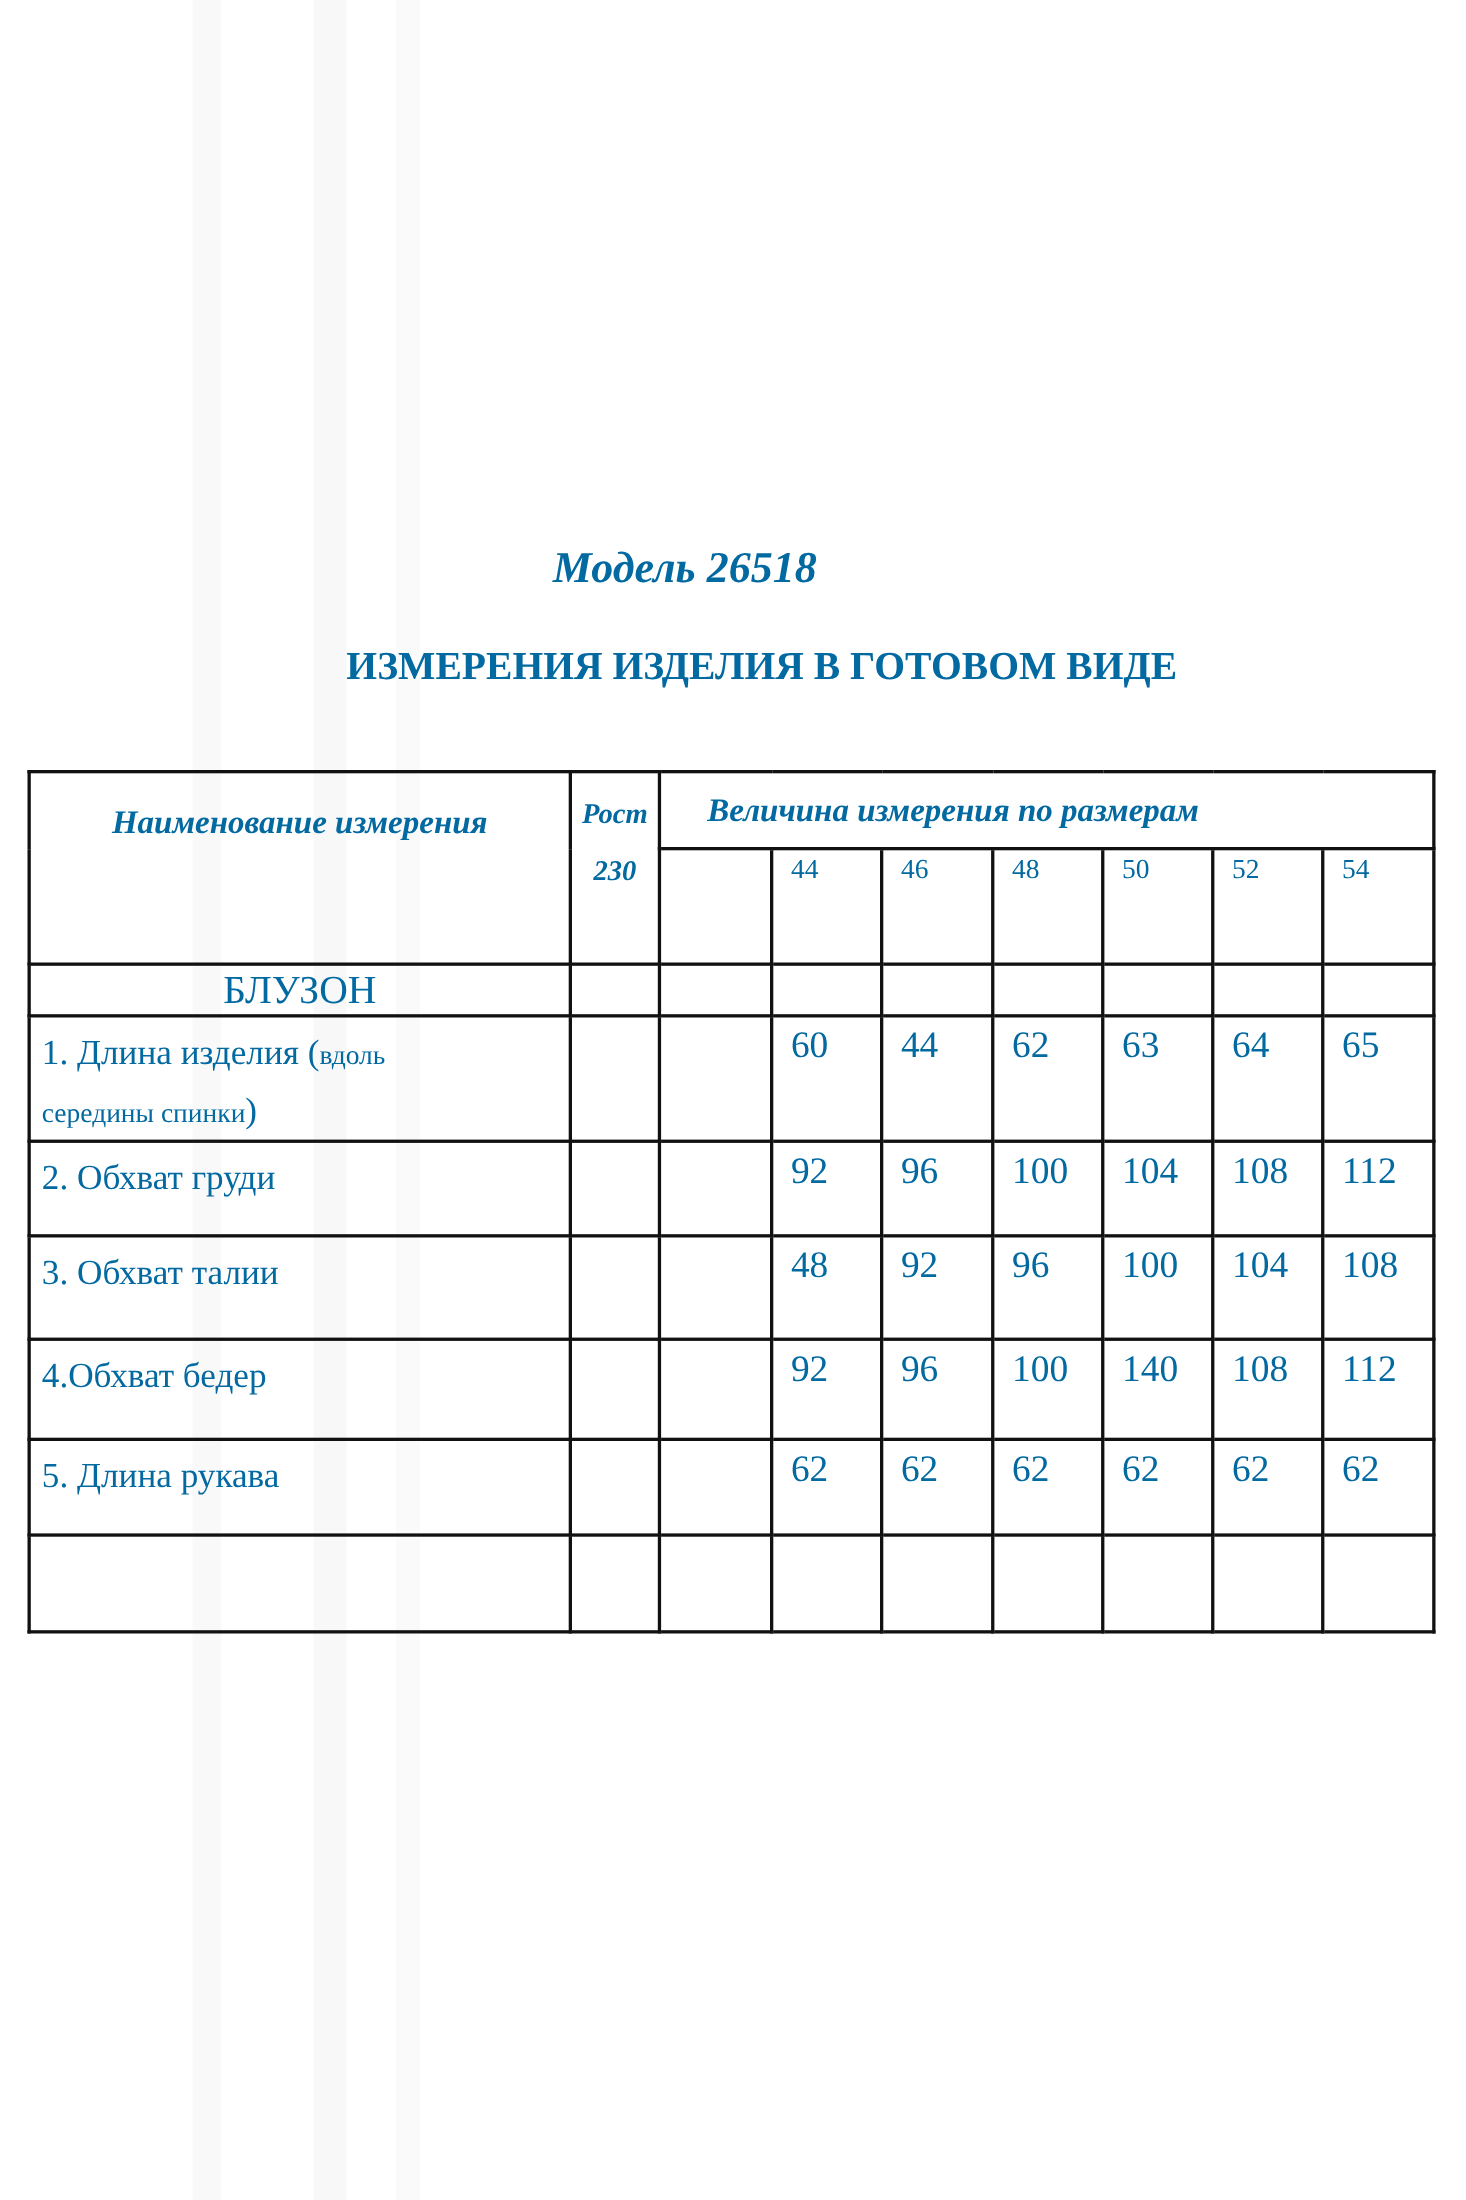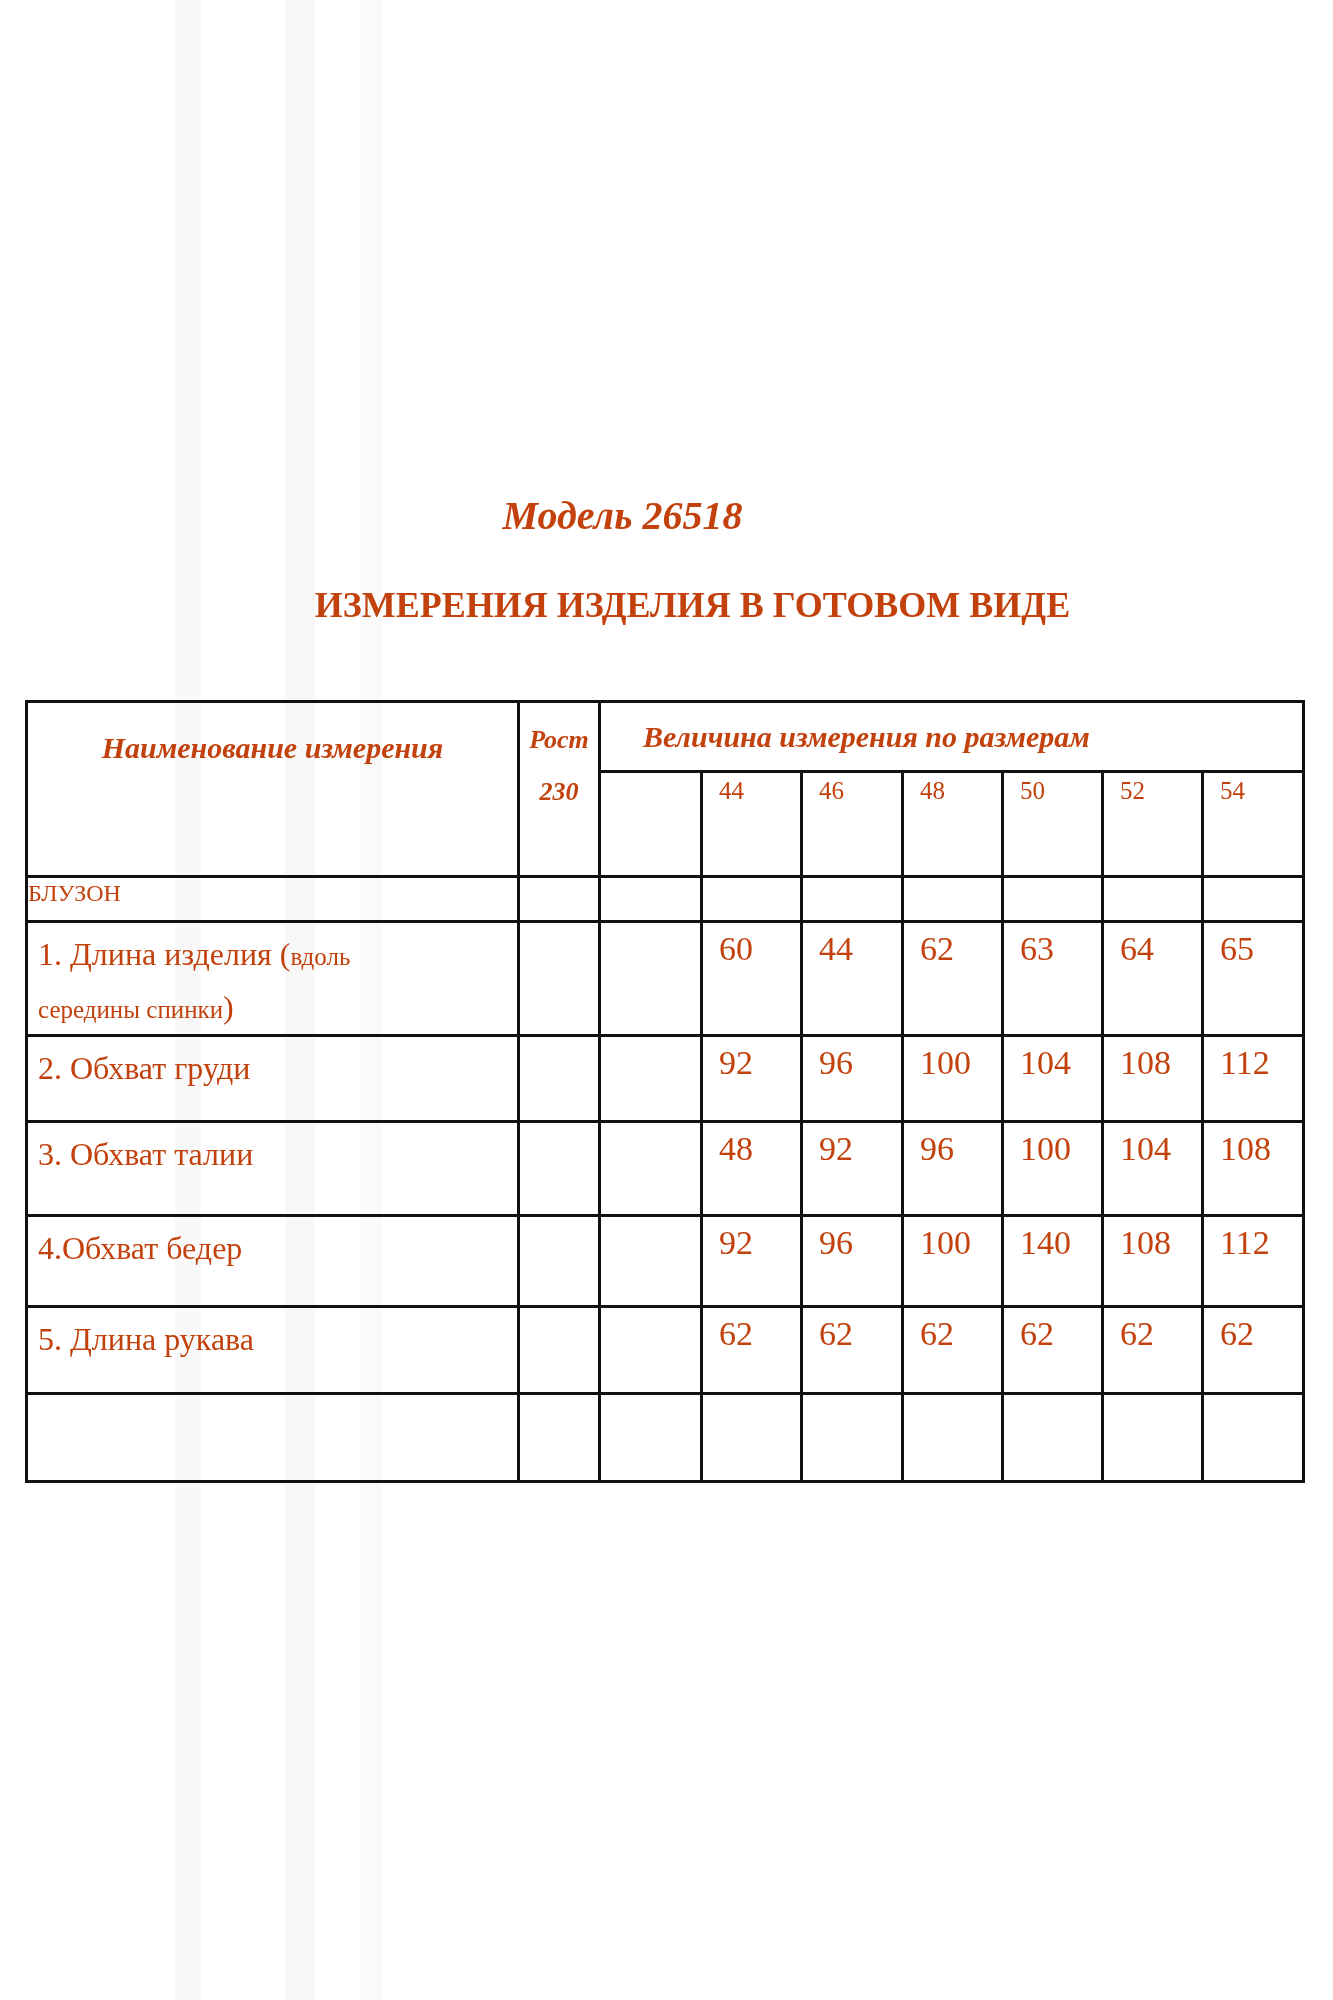--- a/index.html
+++ b/index.html
@@ -1,21 +1,21 @@
 <!DOCTYPE html>
 <html><head>
 <meta charset="utf-8">
 <style>
   html,body{margin:0;padding:0;background:#e8e8e8;}
   .page{
     position:relative;
     width:1333px;height:2000px;
     background:#ffffff;
     font-family:"Liberation Serif", serif;
-    color:#c2410c;
+    color:#0369a1;
     overflow:hidden;
     margin:0 auto;
   }
   .streak{position:absolute;top:0;height:2000px;pointer-events:none;}
   .s1{left:175px;width:26px;background:rgba(140,140,140,0.05);}
   .s2{left:285px;width:30px;background:rgba(140,140,140,0.06);}
   .s3{left:360px;width:22px;background:rgba(140,140,140,0.04);}
   .title-model{
     position:absolute;top:492px;left:0;width:100%;
     text-align:center;font-size:40px;font-weight:bold;font-style:italic;
@@ -50,21 +50,21 @@
     font-weight:bold;font-style:italic;font-size:30px;
     vertical-align:middle !important;
     padding-left:42px !important;
   }
   .size-num{
     font-size:25px;
     padding:4px 0 0 16px !important;
     margin-top:29px;
   }
   .sec-name{
-    font-size:24px;text-align:left;
+    font-size:36px;text-align:center;
     padding-top:1px !important;line-height:1.2;
   }
   .name-cell{
     font-size:32px;line-height:1.65;
     padding:5px 0 0 10px !important;
   }
   .t-small{font-size:25px;}
   .val{
     font-size:34px;
     padding:7px 0 0 16px !important;

